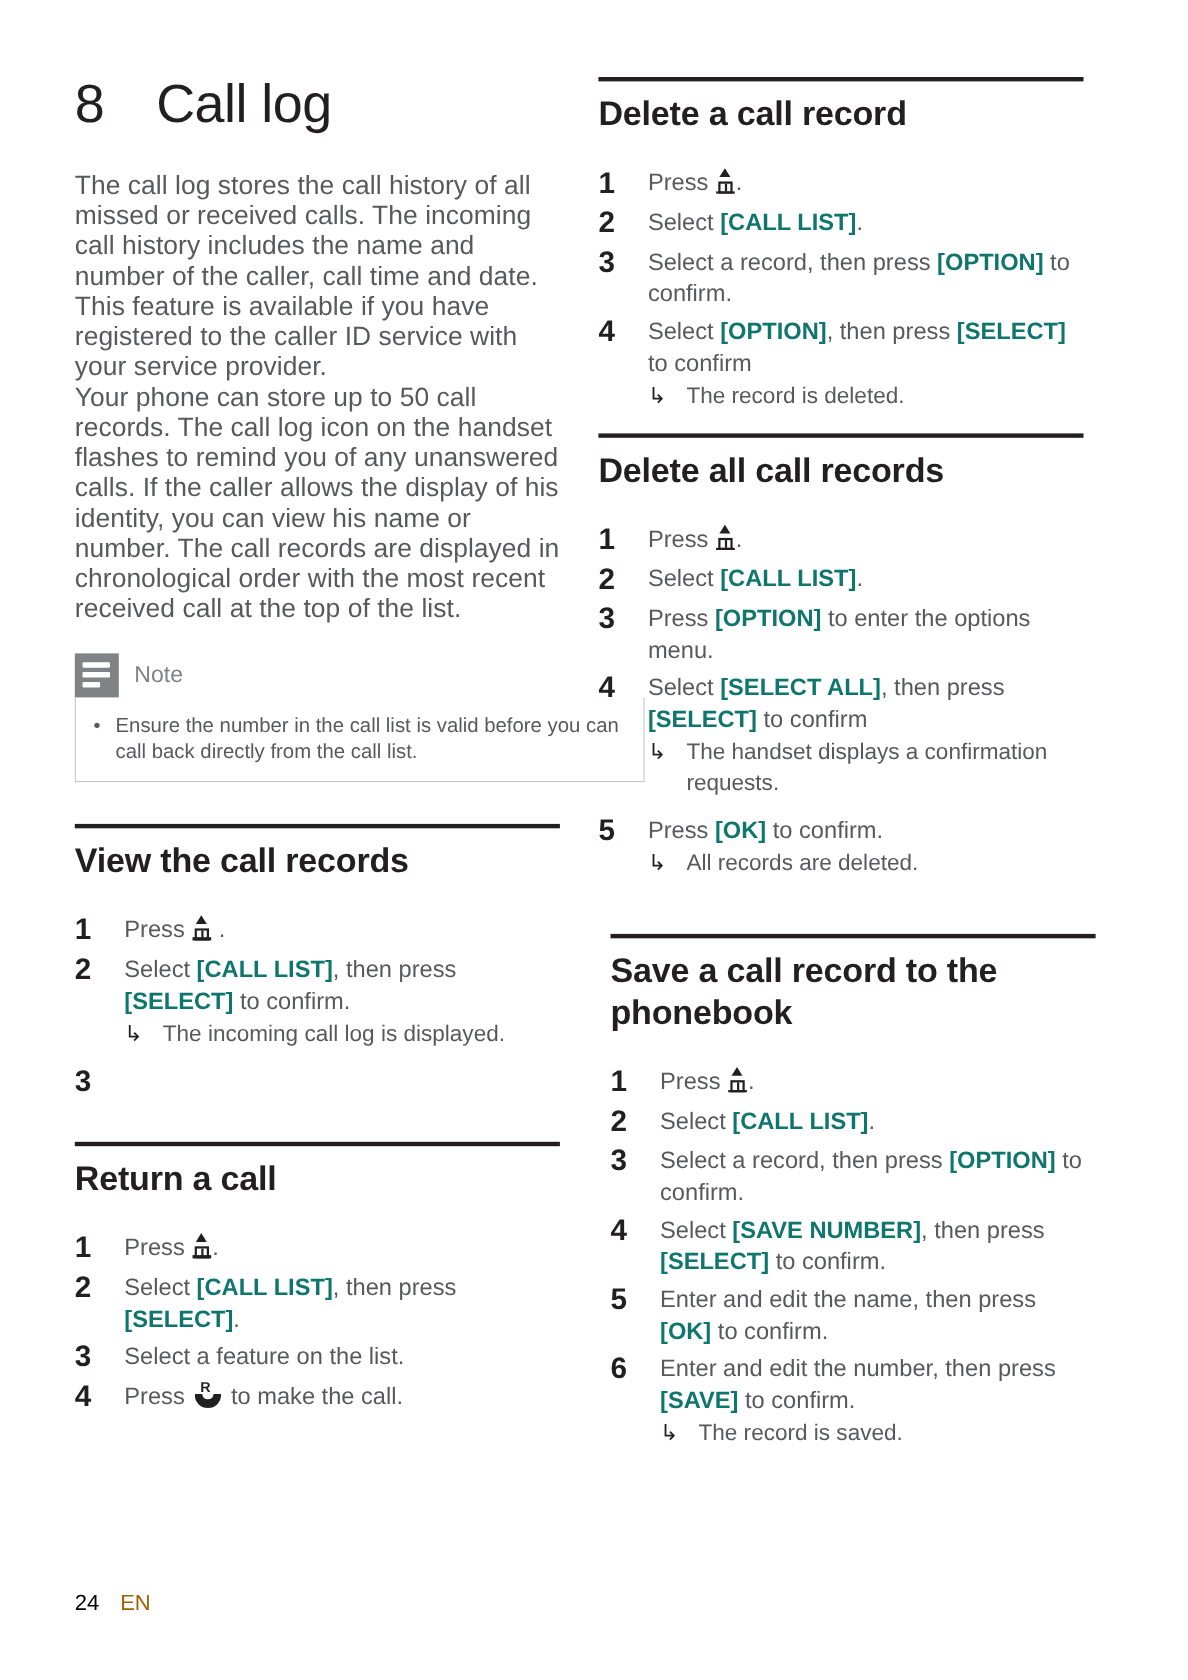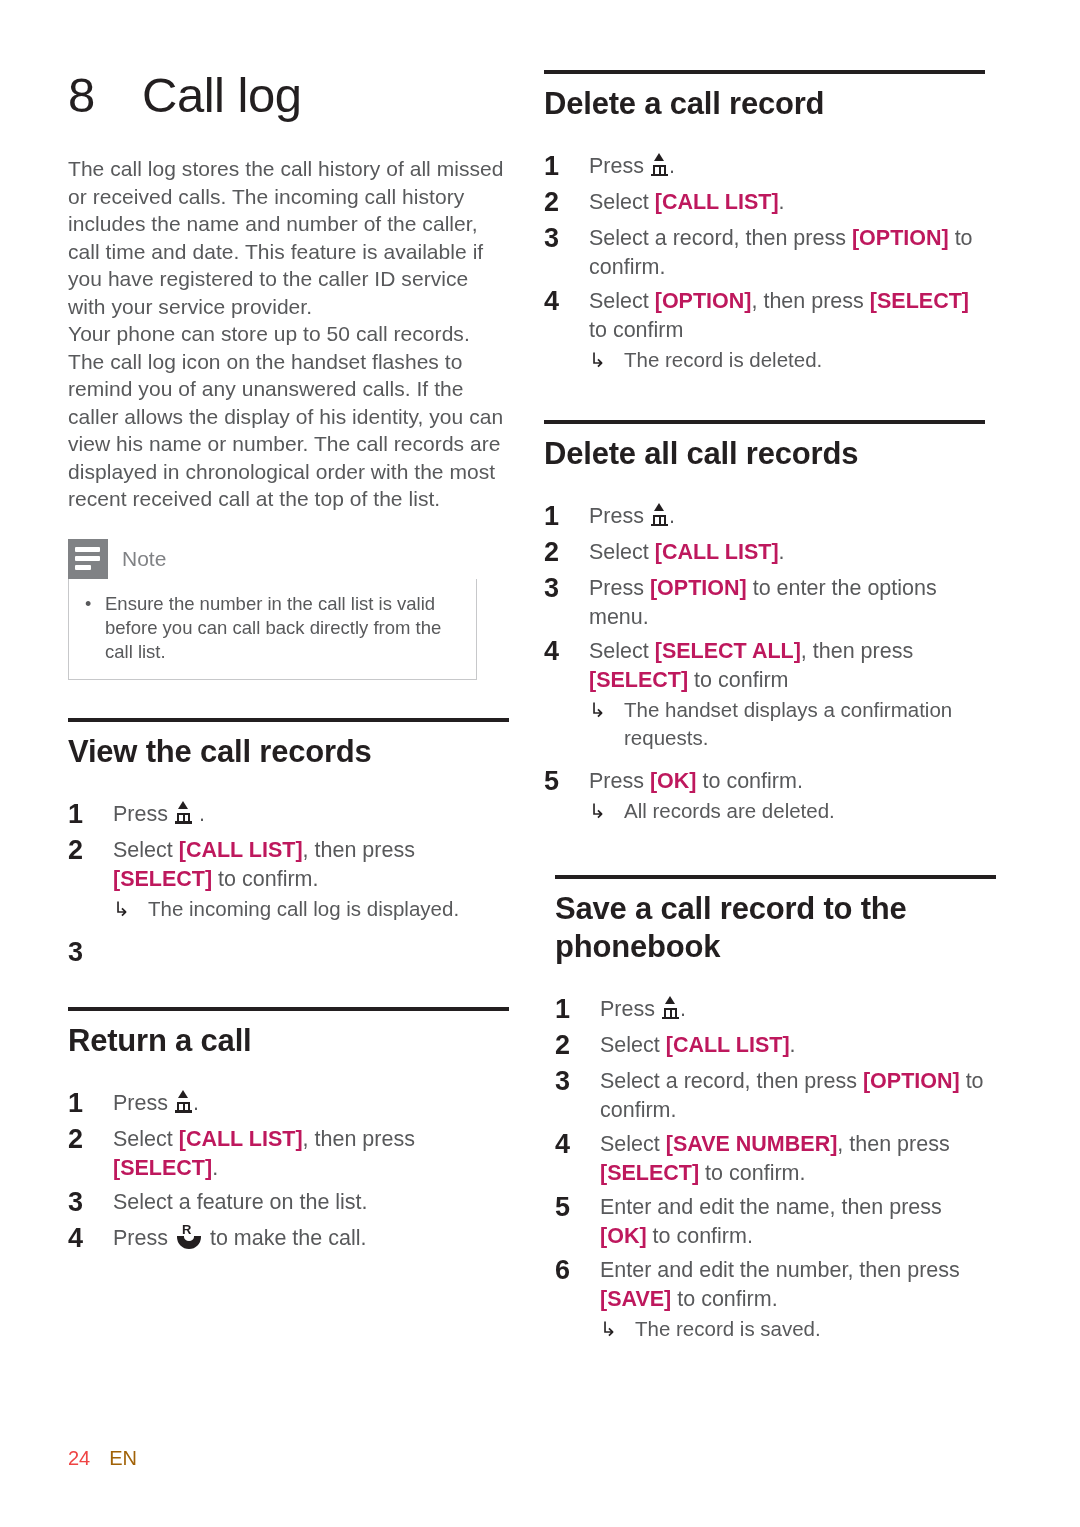--- a/index.html
+++ b/index.html
@@ -40,30 +40,30 @@
     letter-spacing: -0.5px;
     margin: 0 0 34px 0;
     line-height: 1.05;
   }
   .chapter-num { width: 74px; flex: none; }
   .chapter-title { }
 
   
   p.body {
     margin: 0;
-    font-size: 21px;
+    font-size: 24px;
     line-height: 27.5px;
     color: #58595b;
     letter-spacing: 0.05px;
   }
 
   
   .note {
     margin-top: 26px;
-    width: 409px;
+    width: 518px;
   }
   .note-head {
     display: flex;
     align-items: center;
     height: 40px;
   }
   .note-icon {
     width: 40px;
     height: 40px;
     background: #808285;
@@ -147,21 +147,21 @@
     line-height: 34px;
     font-family: "Liberation Sans", sans-serif;
   }
   .step-text {
     font-size: 21.5px;
     line-height: 29px;
     color: #58595b;
     padding-top: 3px;
   }
   .step-text b {
-    color: #be185d;
+    color: #0f766e;
     font-weight: 700;
   }
   .result {
     display: flex;
     align-items: flex-start;
     margin-top: 1px;
     font-size: 20.5px;
     line-height: 28px;
     color: #58595b;
   }
@@ -257,21 +257,21 @@
 
   
   .footer {
     position: absolute;
     left: 68px;
     top: 1447px;
     display: flex;
     align-items: baseline;
     font-size: 20px;
   }
-  .footer .pnum { color: #ef4444; margin-right: 19px; }
+  .footer .pnum { color: #000000; margin-right: 19px; }
   .footer .lang { color: #a16207; }
 </style>
 </head>
 <body>
 
 <div class="page">
 
   <div class="col col-left">
 
     <h1 class="chapter">
@@ -383,21 +383,21 @@
             <span class="result">
               <span class="arrow">↳</span>
               <span>The record is deleted.</span>
             </span>
           </span>
         </li>
 
       </ol>
     </div>
 
-    <div class="section" style="margin-top:46px;">
+    <div class="section" style="margin-top:20px;">
       <div class="rule"></div>
       <h2 class="sec-title">Delete all call records</h2>
       <ol class="steps">
 
         <li class="step">
           <span class="step-num">1</span>
           <span class="step-text"><span>Press </span><span class="key-icon up"><span class="tri-up"></span><span class="book"></span><span class="stand"></span></span><span>.</span></span>
         </li>
 
         <li class="step">

